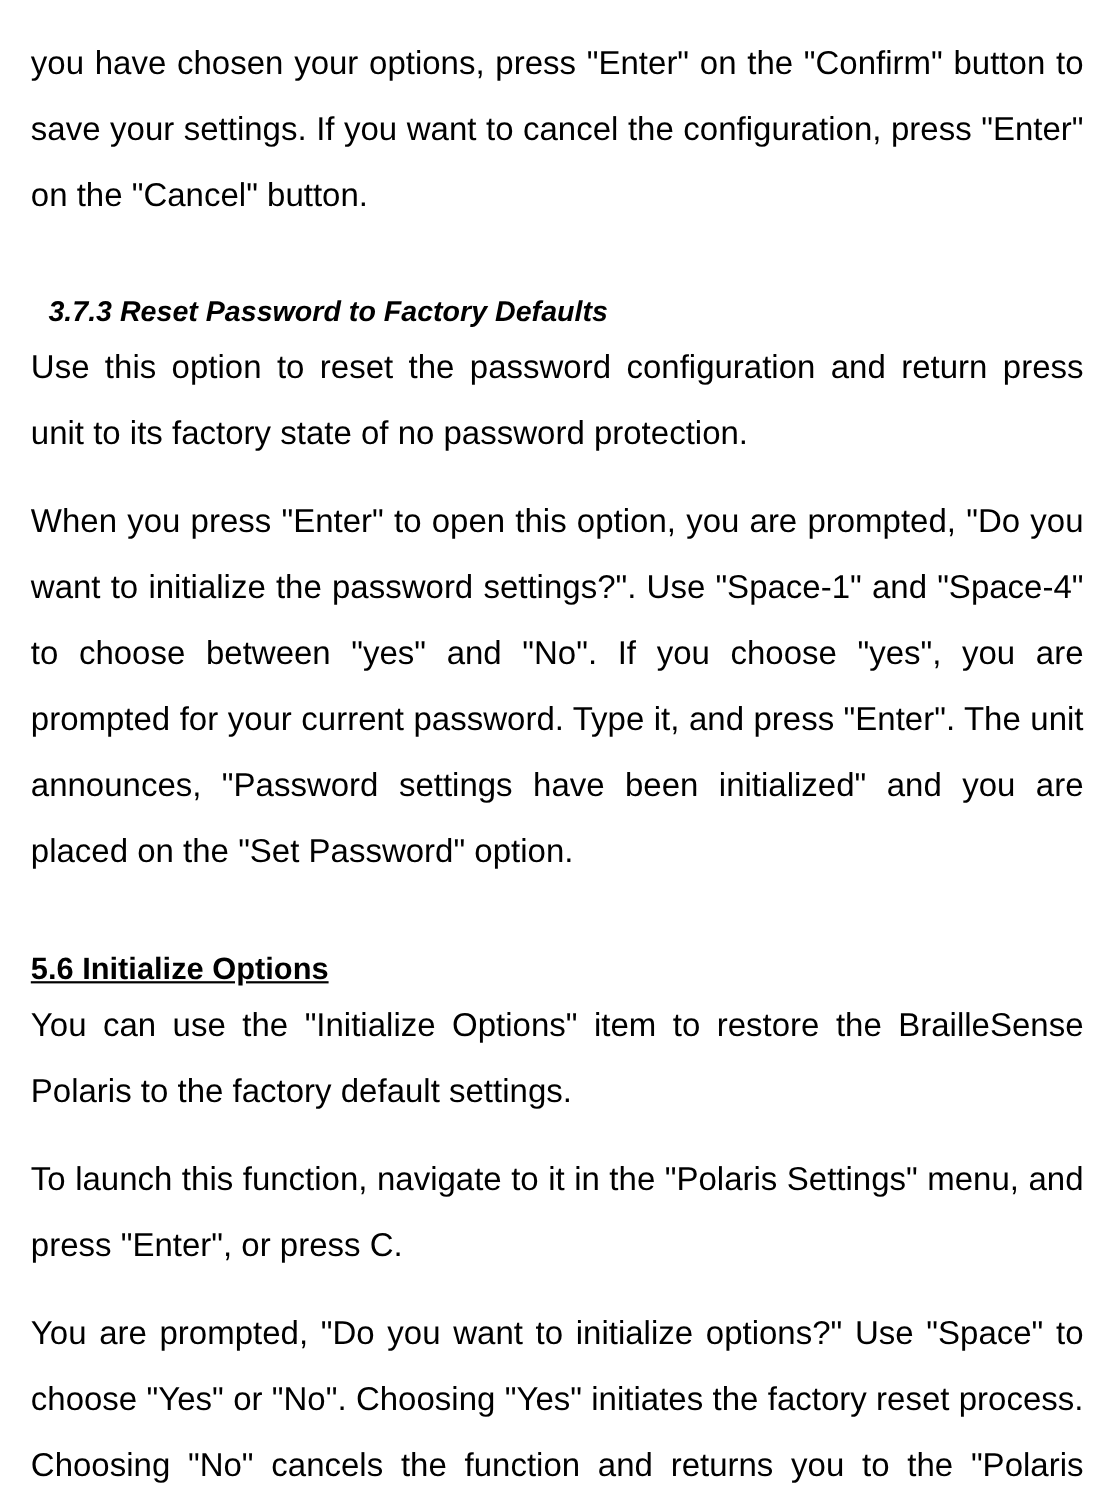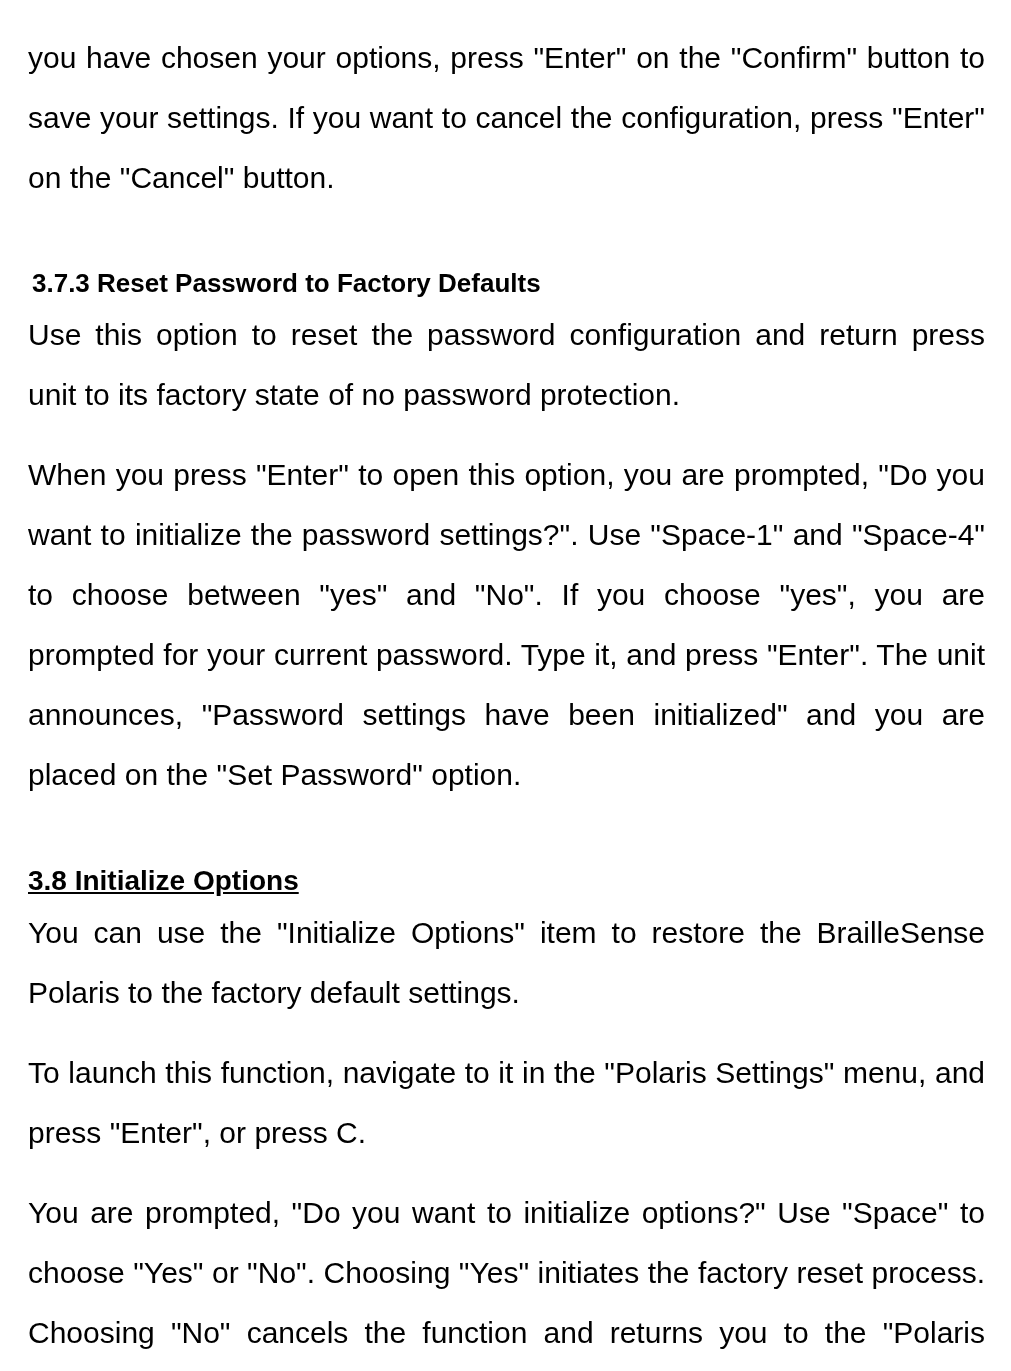--- a/index.html
+++ b/index.html
@@ -13,21 +13,22 @@
     }
     .para {
       font-size: 30px;
       line-height: 2.0;
       text-align: justify;
       margin: 0 0 20px 0;
     }
     .heading-3 {
       font-size: 26px;
       font-weight: bold;
-      margin: 60px 0 6px 4px;
+      margin: 60px 0 6px 16px;
+      font-style: italic;
     }
     .heading-2 {
       font-size: 28px;
       font-weight: bold;
       text-decoration: underline;
       margin: 60px 0 6px 0;
     }
     .page-number {
       position: relative;
       text-align: right;
@@ -40,18 +41,18 @@
   </style>
 </head>
 <body>
 
 <p class="para">you have chosen your options, press "Enter" on the "Confirm" button to save your settings. If you want to cancel the configuration, press "Enter" on the "Cancel" button.</p>
 
 <h3 class="heading-3">3.7.3 Reset Password to Factory Defaults</h3>
 <p class="para">Use this option to reset the password configuration and return press unit to its factory state of no password protection.</p>
 <p class="para">When you press "Enter" to open this option, you are prompted, "Do you want to initialize the password settings?". Use "Space-1" and "Space-4" to choose between "yes" and "No". If you choose "yes", you are prompted for your current password. Type it, and press "Enter". The unit announces, "Password settings have been initialized" and you are placed on the "Set Password" option.</p>
 
-<h2 class="heading-2">3.8 Initialize Options</h2>
+<h2 class="heading-2">5.6 Initialize Options</h2>
 <p class="para">You can use the "Initialize Options" item to restore the BrailleSense Polaris to the factory default settings.</p>
 <p class="para">To launch this function, navigate to it in the "Polaris Settings" menu, and press "Enter", or press C.</p>
 <p class="para">You are prompted, "Do you want to initialize options?" Use "Space" to choose "Yes" or "No". Choosing "Yes" initiates the factory reset process. Choosing "No" cancels the function and returns you to the "Polaris Settings" menu.</p>
 
 <div class="page-number">64</div>
 
 </body></html>

